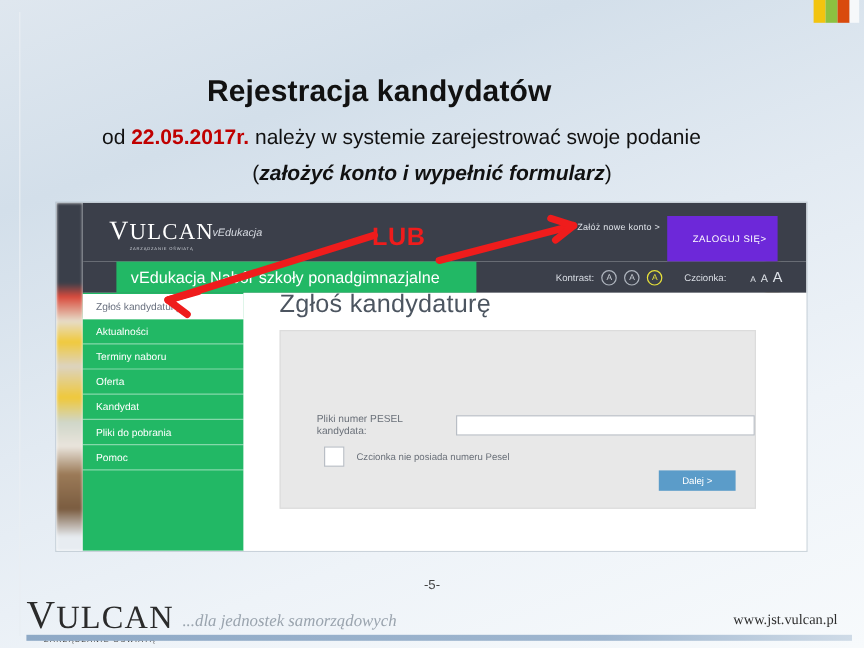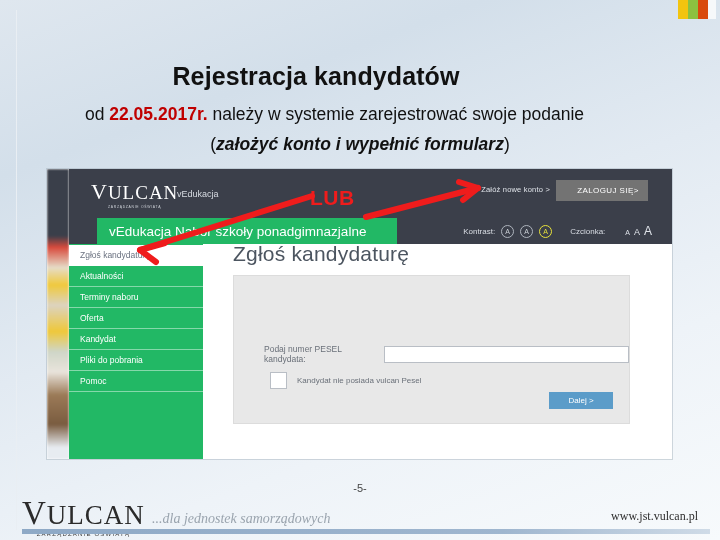--- a/index.html
+++ b/index.html
@@ -73,27 +73,27 @@
     position:absolute; left:22px; top:0; right:0; height:49px; background:#3b3f4a;
   }
   .vulcan-mark{ position:absolute; left:22px; top:12px; color:#fff; }
   .vulcan-mark .w{
     font-family:"Liberation Serif", serif; font-size:19px; letter-spacing:1px; line-height:1;
   }
   .vulcan-mark .v{ font-size:22px; }
   .vulcan-mark .tag{
     font-size:3.4px; letter-spacing:.7px; color:#cfd3da; margin-top:2px; text-align:center;
   }
-  .vedu{ position:absolute; left:108px; top:20px; font-size:9px; color:#d7dbe2; }
+  .vedu{ position:absolute; left:108px; top:20px; font-size:9px; color:#d7dbe2;font-style:italic; }
   .acct{
     position:absolute; right:122px; top:16px; font-size:7.5px; color:#dfe3e9; letter-spacing:.2px;
   }
   .loginbtn{
-    position:absolute; right:24px; top:11px; width:92px; height:21px;
-    background:#737373; color:#fff; font-size:8px; letter-spacing:.4px;
+    position:absolute; right:24px; top:11px; width:92px; height:38px;
+    background:#6d28d9; color:#fff; font-size:8px; letter-spacing:.4px;
     display:flex; align-items:center; justify-content:center;padding-left:12px;
   }
 
   .greenbar{
     position:absolute; left:22px; top:49px; right:0; height:26px; background:#3b3f4a;
   }
   .greenbar .gpill{
     position:absolute; left:28px; top:0; width:300px; height:26px; background:#22b865;
     color:#fff; font-size:13.5px; display:flex; align-items:center; padding-left:12px;
   }
@@ -227,26 +227,26 @@
       <div class="mi">Oferta</div>
       <div class="mi">Kandydat</div>
       <div class="mi">Pliki do pobrania</div>
       <div class="mi">Pomoc</div>
     </div>
 
     <div class="content">
       <div class="h2">Zgłoś kandydaturę</div>
       <div class="panel">
         <div class="row-pesel">
-          <span class="lab">Podaj numer PESEL kandydata:</span>
+          <span class="lab">Pliki numer PESEL kandydata:</span>
           <input class="pesel-input" type="text" placeholder="" style="">
         </div>
         <div class="row-check">
           <span class="cbx"></span>
-          <span class="lab">Kandydat nie posiada vulcan Pesel</span>
+          <span class="lab">Czcionka nie posiada numeru Pesel</span>
         </div>
         <div class="dalej">Dalej &gt;</div>
       </div>
     </div>
   </div>
 
   <svg class="anno" viewBox="0 0 720 540">
     <g stroke="#ef1c1c" fill="none" stroke-linecap="round" stroke-linejoin="round">
 
       <path d="M312,196 L140,250" stroke-width="6"></path>

